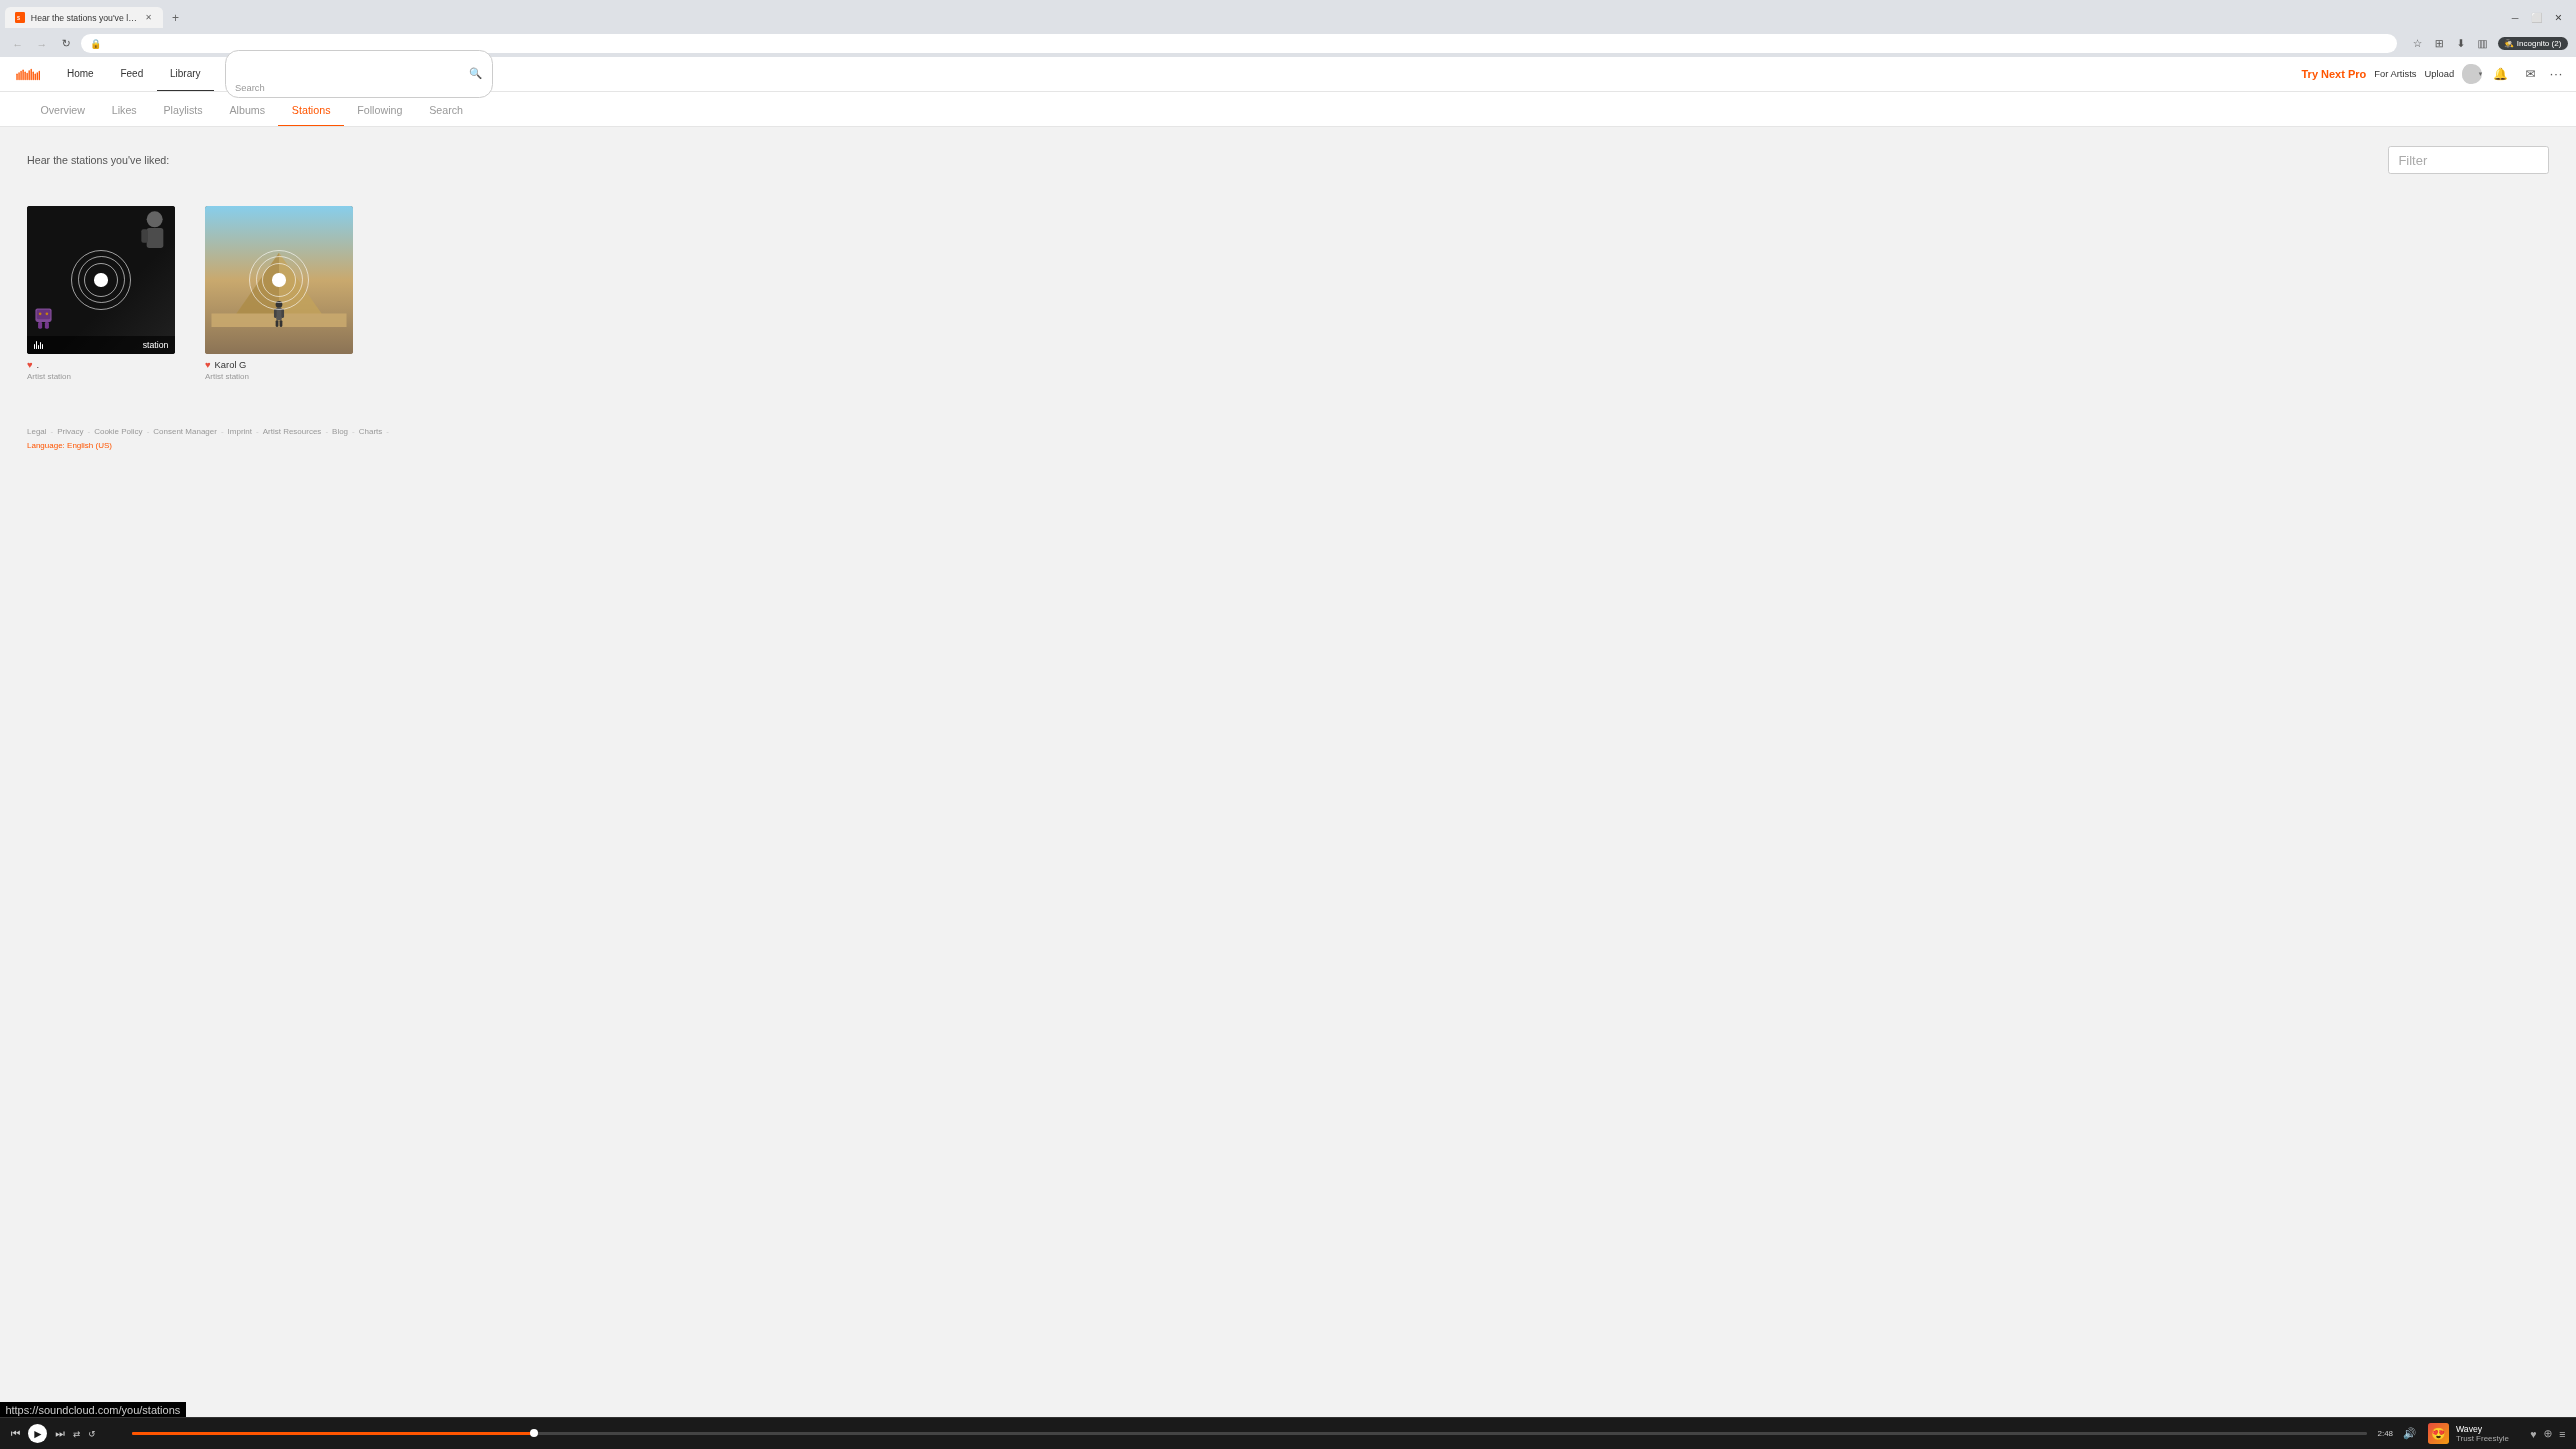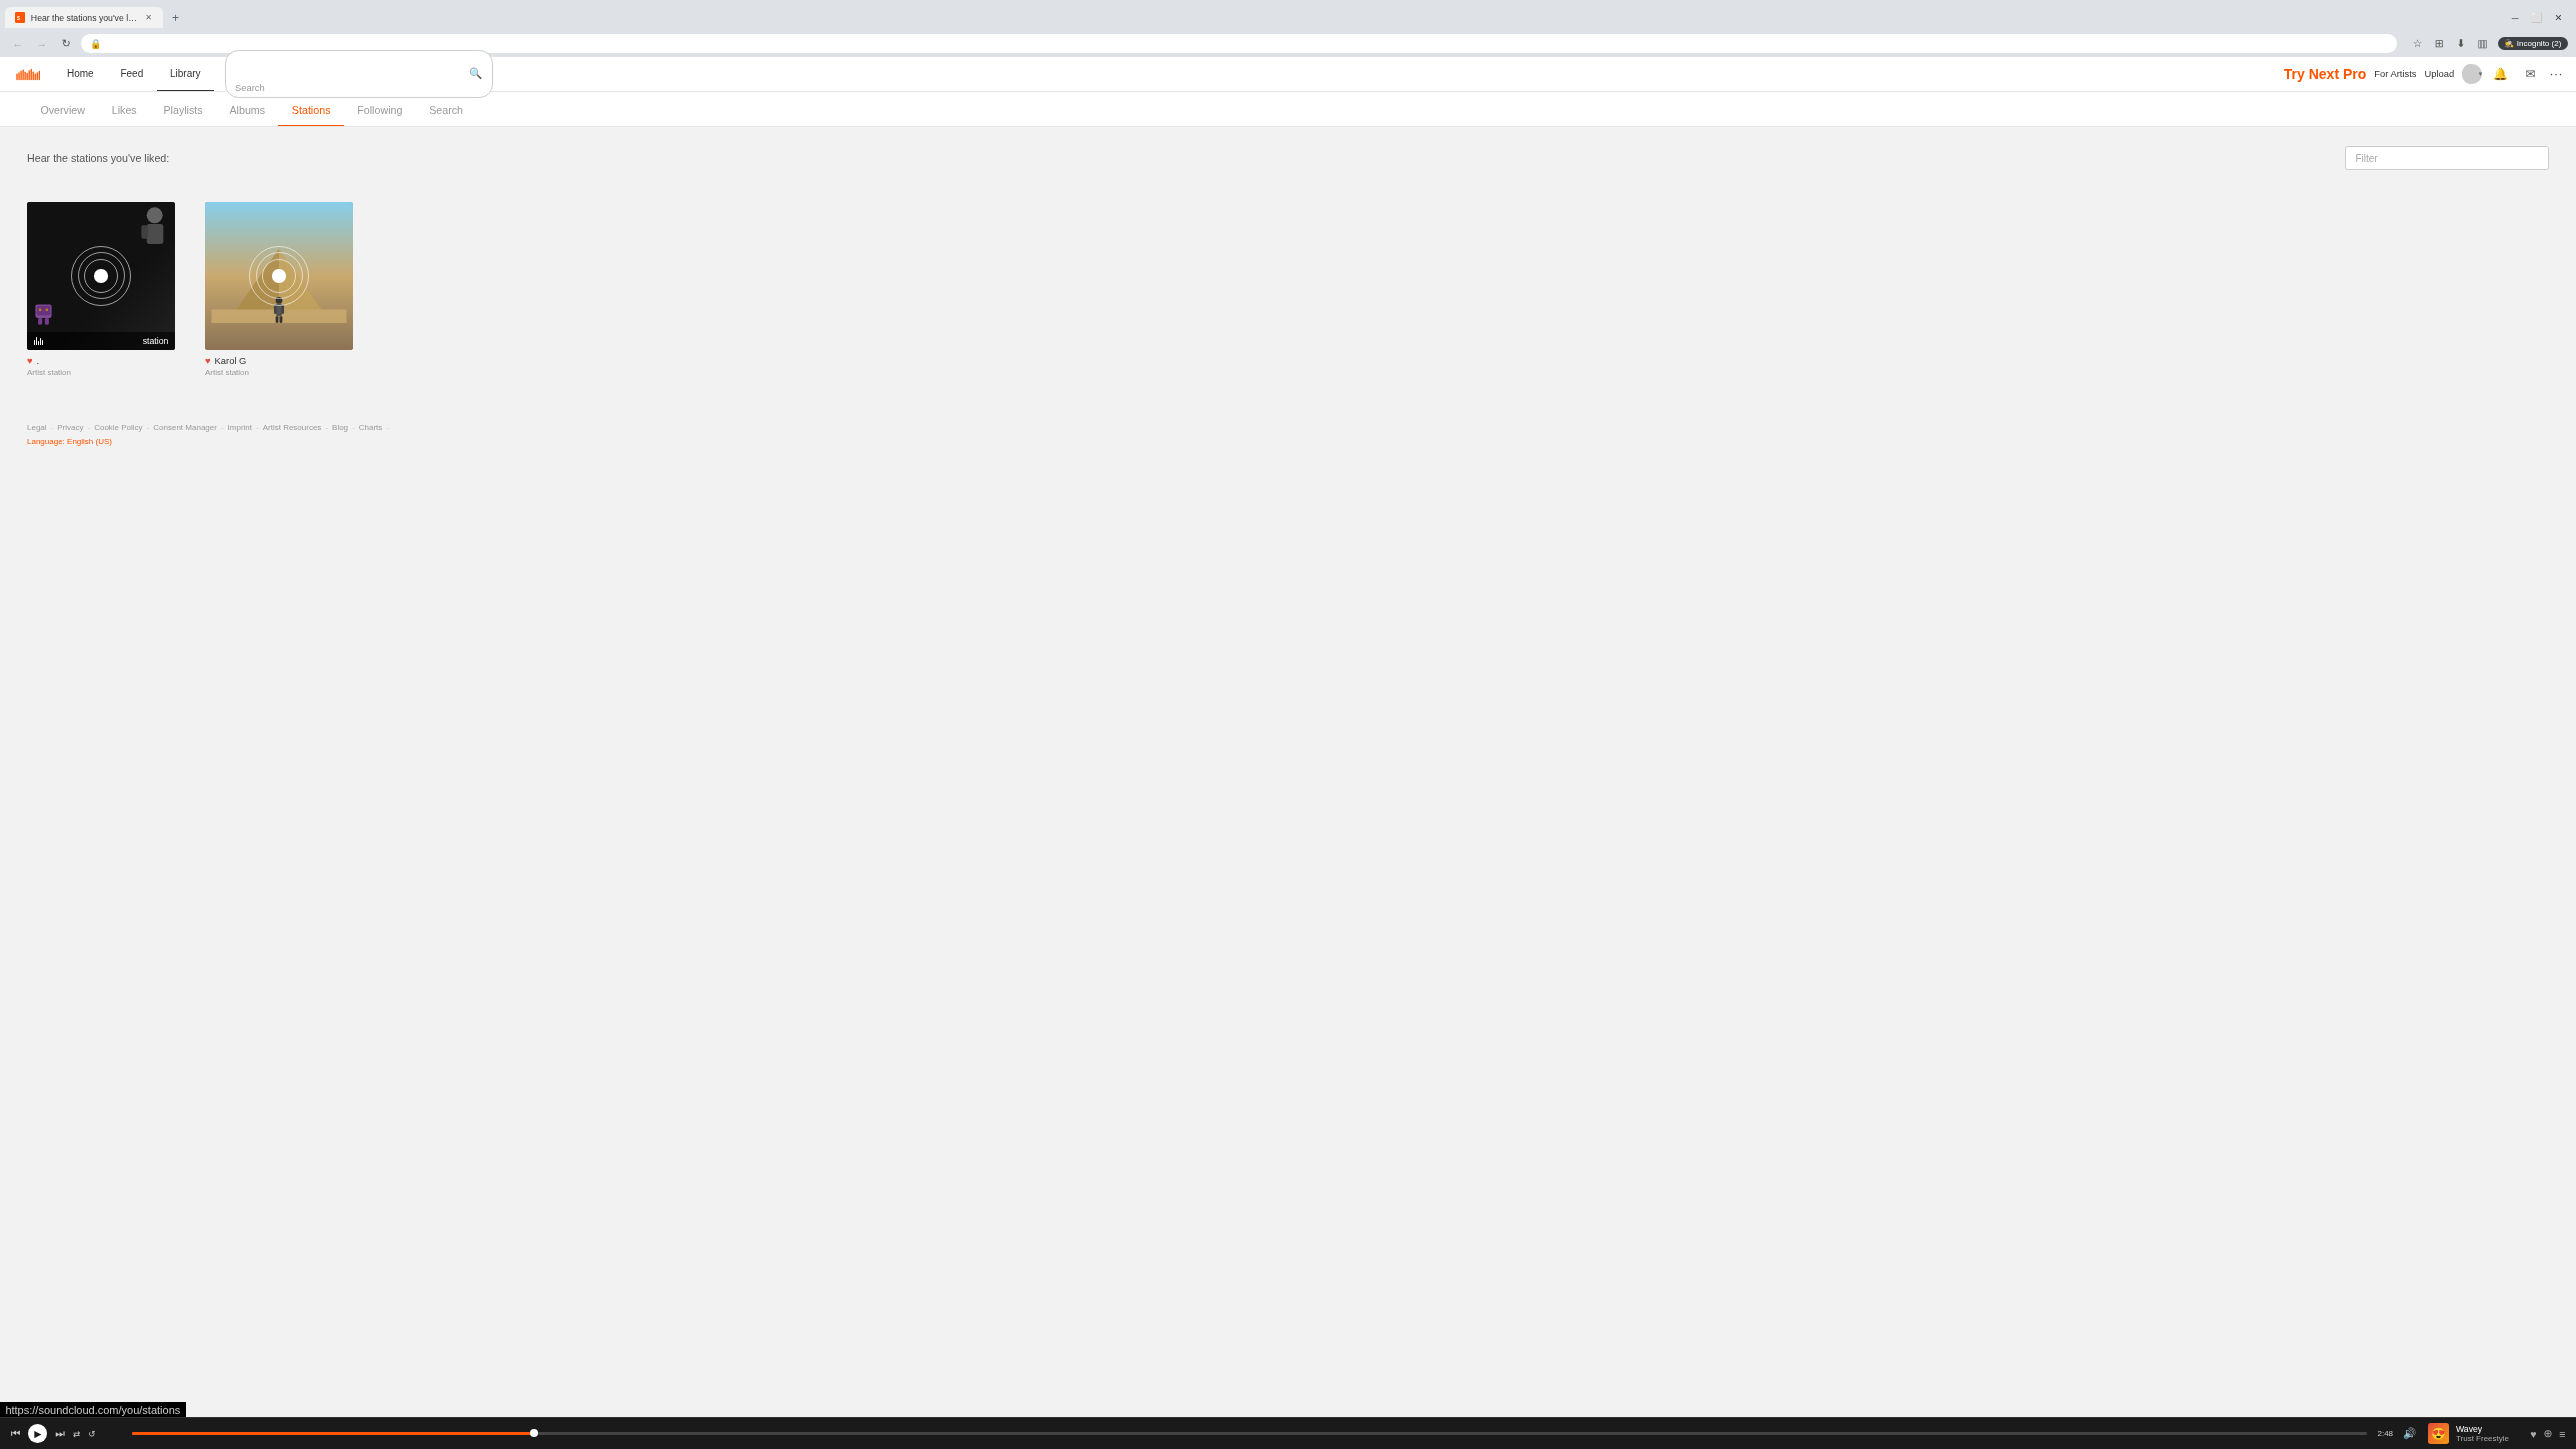--- a/index.html
+++ b/index.html
@@ -32,37 +32,37 @@
     .sc-topnav { background: white; display: flex; align-items: center; padding: 0 13.4px; height: 35px; border-bottom: 0.7px solid #e5e5e5; gap: 0; }
     .sc-logo { width: 29.5px; height: 29.5px; display: flex; align-items: center; justify-content: center; margin-right: 10.7px; }
     .sc-logo svg { width: 27px; height: 27px; }
     .sc-nav-item { padding: 0 13.4px; height: 35px; display: flex; align-items: center; font-size: 10px; color: #333; cursor: pointer; font-weight: 400; }
     .sc-nav-item.active { color: #333; font-weight: 500; border-bottom: 1.3px solid #333; }
     .sc-search { flex: 1; max-width: 268px; margin: 0 10.7px; }
     .sc-search-inner { display: flex; align-items: center; background: white; border: 0.7px solid #ccc; border-radius: 13.4px; padding: 4px 9.4px; gap: 5.4px; }
     .sc-search-inner input { border: none; outline: none; flex: 1; font-size: 9.4px; color: #333; background: transparent; margin-top: 27px; }
     .sc-search-inner input::placeholder { color: #999; }
     .sc-nav-right { margin-left: auto; display: flex; align-items: center; gap: 8px; }
-    .btn-try-pro { color: #f50; font-weight: 600; font-size: 14px; cursor: pointer; }
+    .btn-try-pro { color: #f50; font-weight: 600; font-size: 11px; cursor: pointer; }
     .btn-for-artists { color: #333; font-size: 9.4px; cursor: pointer; }
     .btn-upload { color: #333; font-size: 9.4px; cursor: pointer; }
     .sc-avatar { width: 20px; height: 20px; border-radius: 50%; background: #ccc; display: flex; align-items: center; justify-content: center; cursor: pointer; }
     .sc-icon-btn { width: 21.5px; height: 21.5px; display: flex; align-items: center; justify-content: center; cursor: pointer; color: #555; font-size: 12px; }
     .sc-more-btn { font-size: 13.4px; cursor: pointer; color: #555; }
 
     
     .lib-tabs { background: white; display: flex; gap: 0; padding: 0 27px; border-bottom: 0.7px solid #e5e5e5; }
     .lib-tab { padding: 12px 13.4px 9.4px; font-size: 10.7px; color: #999; cursor: pointer; border-bottom: 1.3px solid transparent; }
     .lib-tab.active { color: #f50; border-bottom: 1.3px solid #f50; font-weight: 500; }
 
     
     .sc-main { padding: 19px 27px; }
     .section-header { display: flex; justify-content: space-between; align-items: center; margin-bottom: 32px; }
     .section-title { font-size: 10.7px; color: #555; font-weight: 400; }
-    .filter-input { border: 0.7px solid #ccc; border-radius: 2.7px; padding: 5.4px 9.4px; font-size: 10px; width: 204px; color: #999; background: white; outline: none; }
+    .filter-input { border: 0.7px solid #ccc; border-radius: 2.7px; padding: 5.4px 9.4px; font-size: 13px; width: 161px; color: #999; background: white; outline: none; }
     .filter-input::placeholder { color: #aaa; }
 
     
     .station-grid { display: flex; gap: 30px; flex-wrap: wrap; }
     .station-card { width: 148px; cursor: pointer; }
     .station-img { width: 148px; height: 148px; border-radius: 2.7px; position: relative; overflow: hidden; background: #222; }
     .station-overlay { position: absolute; inset: 0; display: flex; align-items: center; justify-content: center; }
     .station-wave-rings { position: relative; width: 67px; height: 67px; display: flex; align-items: center; justify-content: center; }
     .ring { position: absolute; border: 1.3px solid rgba(255,255,255,0.6); border-radius: 50%; }
     .ring-1 { width: 60px; height: 60px; }

